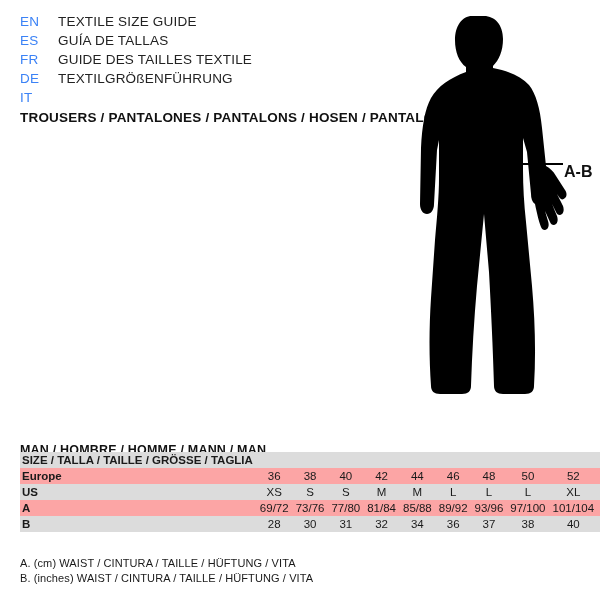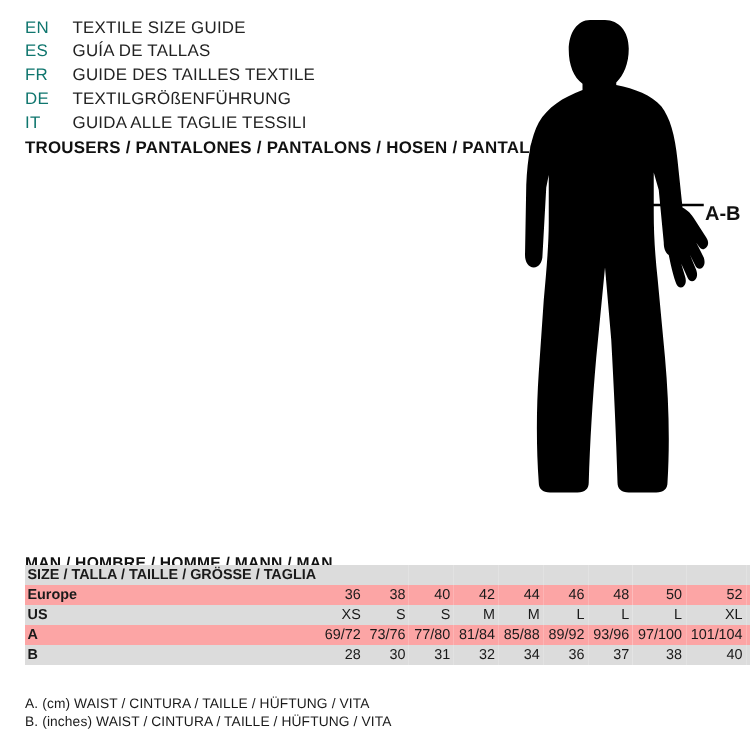--- a/index.html
+++ b/index.html
@@ -31,21 +31,21 @@
   .lang-row {
     display: flex;
     align-items: baseline;
     height: 19px;
     font-size: 13.5px;
     letter-spacing: 0.2px;
   }
   .lang-code {
     width: 38px;
     flex: none;
-    color: #0f766e;
+    color: #3b82f6;
   }
   .lang-text {
     color: #222;
   }
 
   
   .category-title {
     position: absolute;
     left: 20px;
     top: 110px;
@@ -106,21 +106,21 @@
   .size-table tr.plain td {
     background: #fca5a5;
   }
   .size-table td.label-col {
     width: 86px;
     padding-left: 2px;
     font-weight: bold;
   }
   .size-table td.val {
     width: 42px;
-    text-align: right;
+    text-align: center;
   }
 
   
   .footnotes {
     position: absolute;
     left: 20px;
     top: 556px;
     font-size: 11px;
     line-height: 15px;
     color: #1a1a1a;
@@ -147,21 +147,20 @@
     <div class="lang-row">
       <span class="lang-code">FR</span>
       <span class="lang-text">GUIDE DES TAILLES TEXTILE</span>
     </div>
     <div class="lang-row">
       <span class="lang-code">DE</span>
       <span class="lang-text">TEXTILGRÖßENFÜHRUNG</span>
     </div>
     <div class="lang-row">
       <span class="lang-code">IT</span>
-      <span class="lang-text">GUIDA ALLE TAGLIE TESSILI</span>
     </div>
   </div>
 
   <div class="category-title">TROUSERS / PANTALONES / PANTALONS / HOSEN / PANTALONI</div>
 
   <div class="figure-wrap">
     <svg width="195" height="400" viewBox="0 0 195 400">
       <path fill="#000000" d="
         M 72,8
         C 62,8 55,18 55,32

